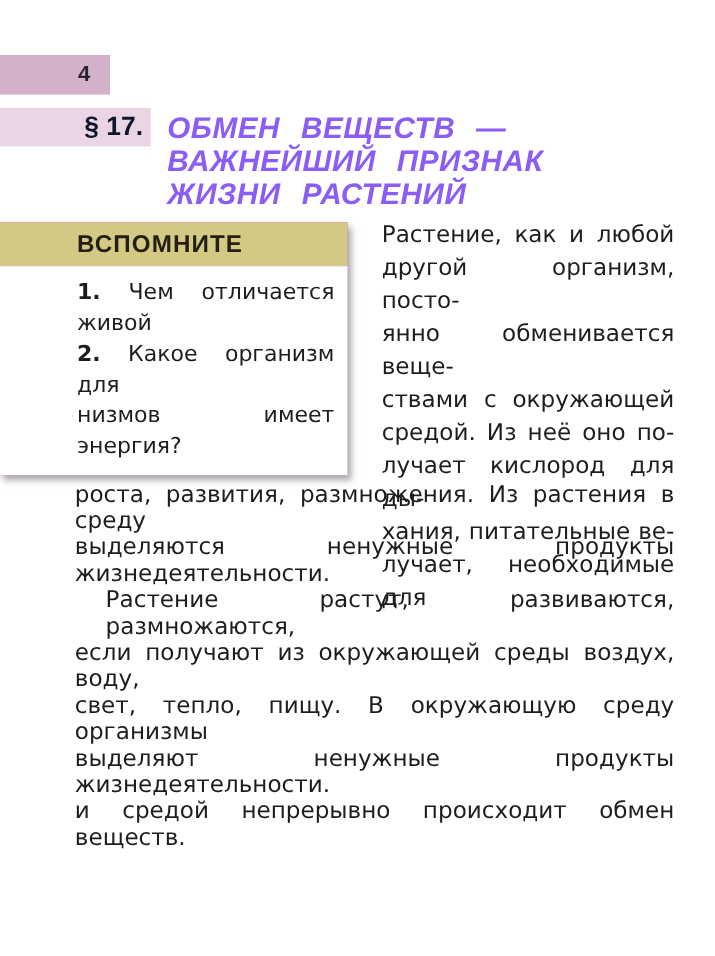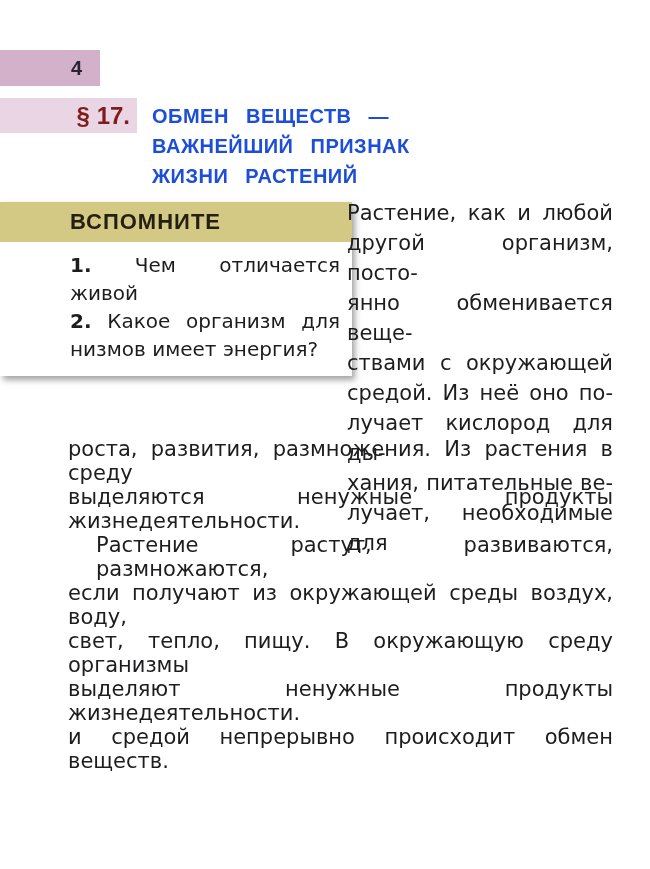--- a/index.html
+++ b/index.html
@@ -24,34 +24,34 @@
     padding-left: 71px; color: #2a2331;
   }
 
   
   .section-box {
     position: absolute; left: 0; top: 98px;
     width: 137px; height: 35px;
     background: #e9d5e4;
     font-family: "Liberation Sans", sans-serif;
     font-weight: bold; font-size: 24px; line-height: 35px;
-    text-align: right; padding-right: 7px; color: #7f1d1d;
+    text-align: right; padding-right: 7px; color: #0f172a;
   }
 
   
   .title {
     position: absolute; left: 152px; top: 101px; width: 380px;
     font-family: "Liberation Sans", sans-serif;
-    font-weight: bold; font-size: 20px; line-height: 30px;
-    letter-spacing: 0.5px; word-spacing: 11px; color: #1d4ed8;
+    font-weight: bold; font-size: 27px; line-height: 30px;
+    letter-spacing: 0.5px; word-spacing: 11px; color: #8b5cf6; font-style: italic;
   }
 
   
   .remember-box {
-    position: absolute; left: 0; top: 202px; width: 352px;
+    position: absolute; left: 0; top: 202px; width: 316px;
     box-shadow: 3px 4px 6px rgba(90, 90, 90, 0.55);
     background: #d946ef;
   }
   .remember-header {
     height: 40px; background: #d4c885;
     font-family: "Liberation Sans", sans-serif;
     font-weight: bold; font-size: 22px; line-height: 40px;
     padding-left: 70px; letter-spacing: 1px; color: #241f10;
   }
   .remember-body {

